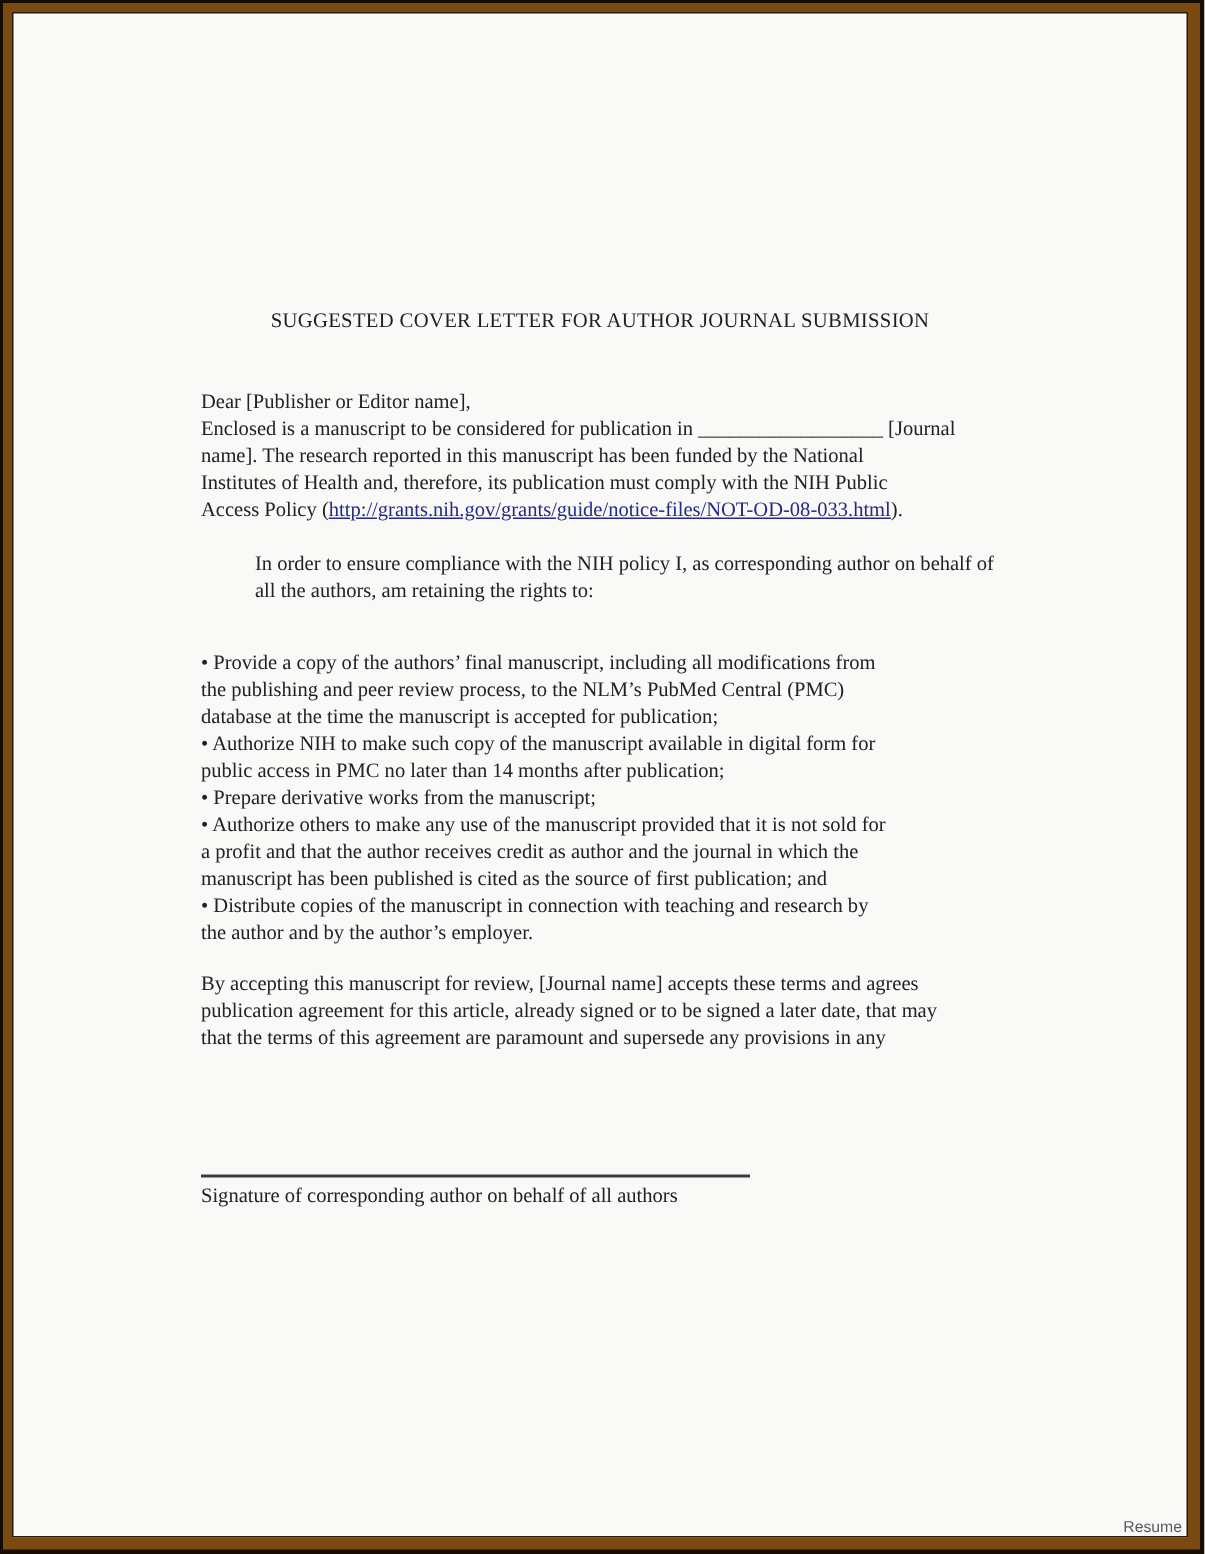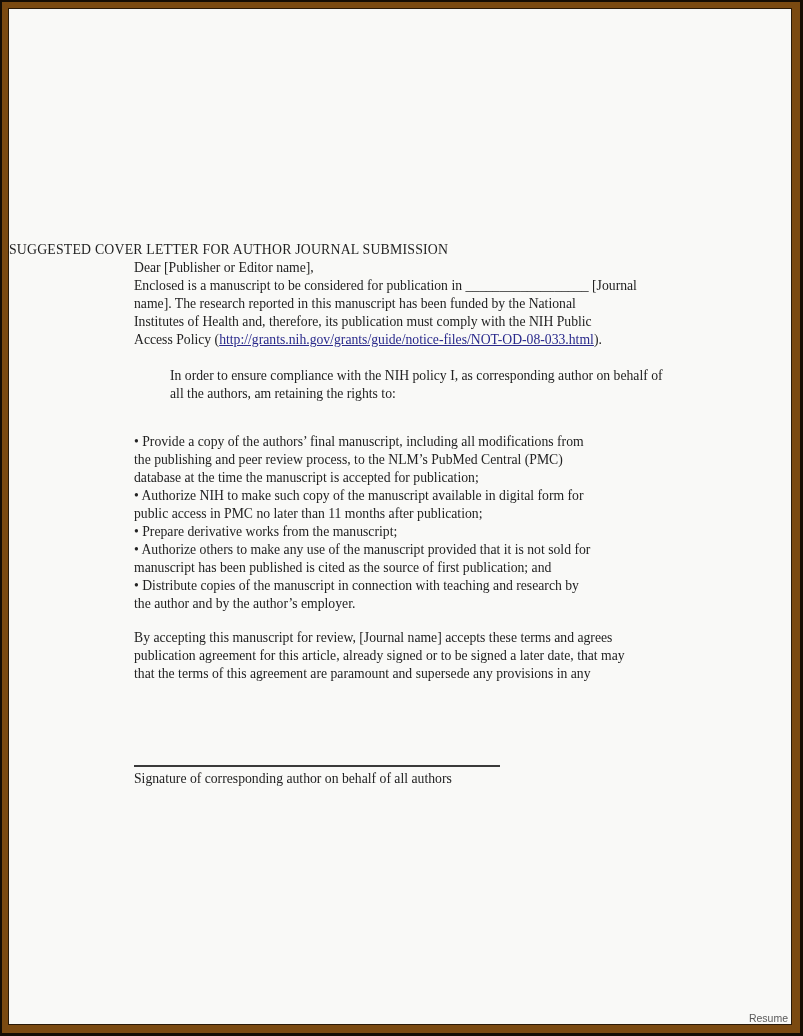--- a/index.html
+++ b/index.html
@@ -28,26 +28,26 @@
     position: absolute;
     left: 8px; top: 8px; right: 11px; bottom: 11px;
     background: #f9f9f7;
     border: 1px solid #2a1a08;
   }
   .title {
     position: absolute;
     top: 196px;
     left: 0;
     right: 0;
+    text-align: center;
     font-size: 13.8px;
     line-height: 18px;
     color: #1f1f1f;
     letter-spacing: 0.2px;
     white-space: pre;
-    margin-top: 36px;
   }
   .content {
     position: absolute;
     left: 125px;
     top: 250px;
     width: 600px;
     font-size: 13.7px;
     line-height: 18px;
     color: #222222;
   }
@@ -110,27 +110,28 @@
       </div>
 
     <div class="para-bullets">
       <div>
           <div class="tline">• Provide a copy of the authors’ final manuscript, including all modifications from</div>
           <div class="tline">the publishing and peer review process, to the NLM’s PubMed Central (PMC)</div>
           <div class="tline">database at the time the manuscript is accepted for publication;</div>
         </div>
       <div>
           <div class="tline">• Authorize NIH to make such copy of the manuscript available in digital form for</div>
-          <div class="tline">public access in PMC no later than 11 months after publication;</div>
+          <div class="tline">public access in PMC no later than 14 months after publication;</div>
         </div>
       <div>
           <div class="tline">• Prepare derivative works from the manuscript;</div>
         </div>
       <div>
           <div class="tline">• Authorize others to make any use of the manuscript provided that it is not sold for</div>
+          <div class="tline">a profit and that the author receives credit as author and the journal in which the</div>
           <div class="tline">manuscript has been published is cited as the source of first publication; and</div>
         </div>
       <div>
           <div class="tline">• Distribute copies of the manuscript in connection with teaching and research by</div>
           <div class="tline">the author and by the author’s employer.</div>
         </div>
     </div>
 
     <div class="para-closing">
         <div class="tline">By accepting this manuscript for review, [Journal name] accepts these terms and agrees</div>

